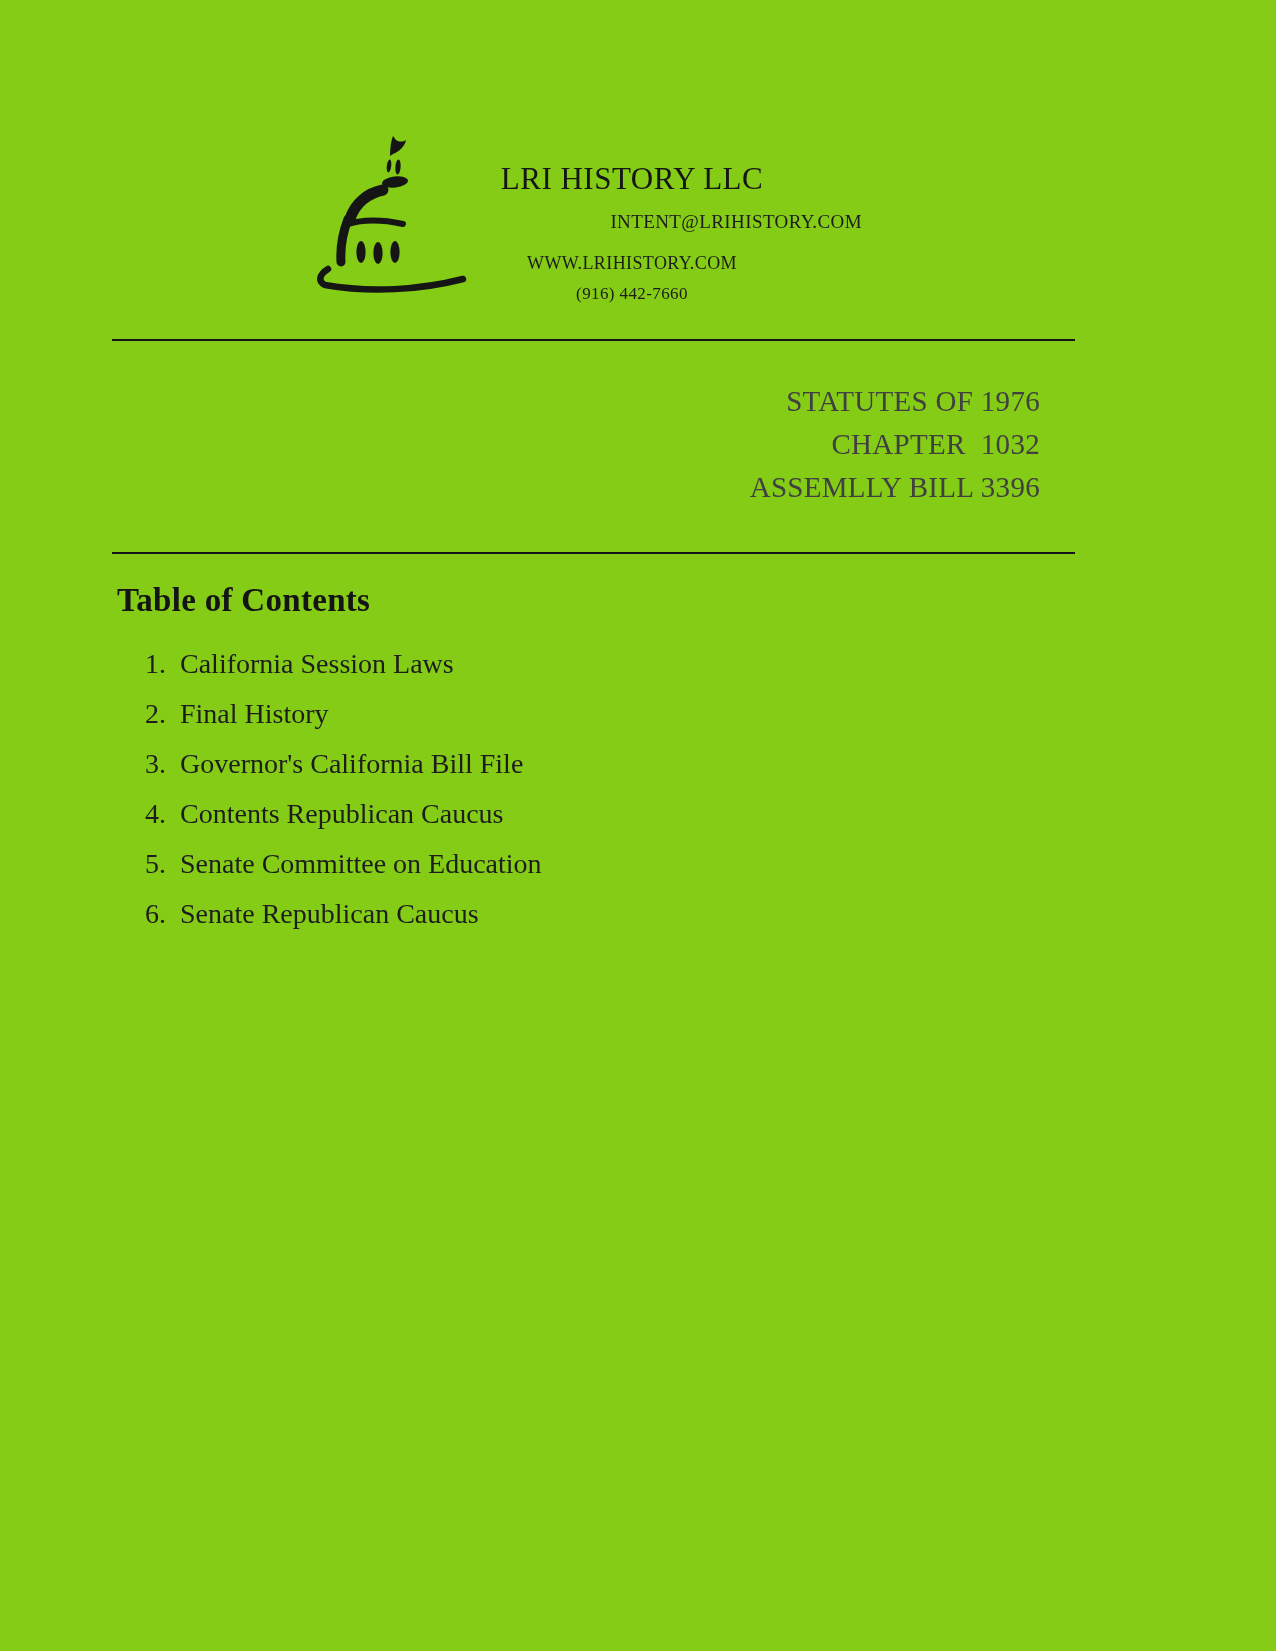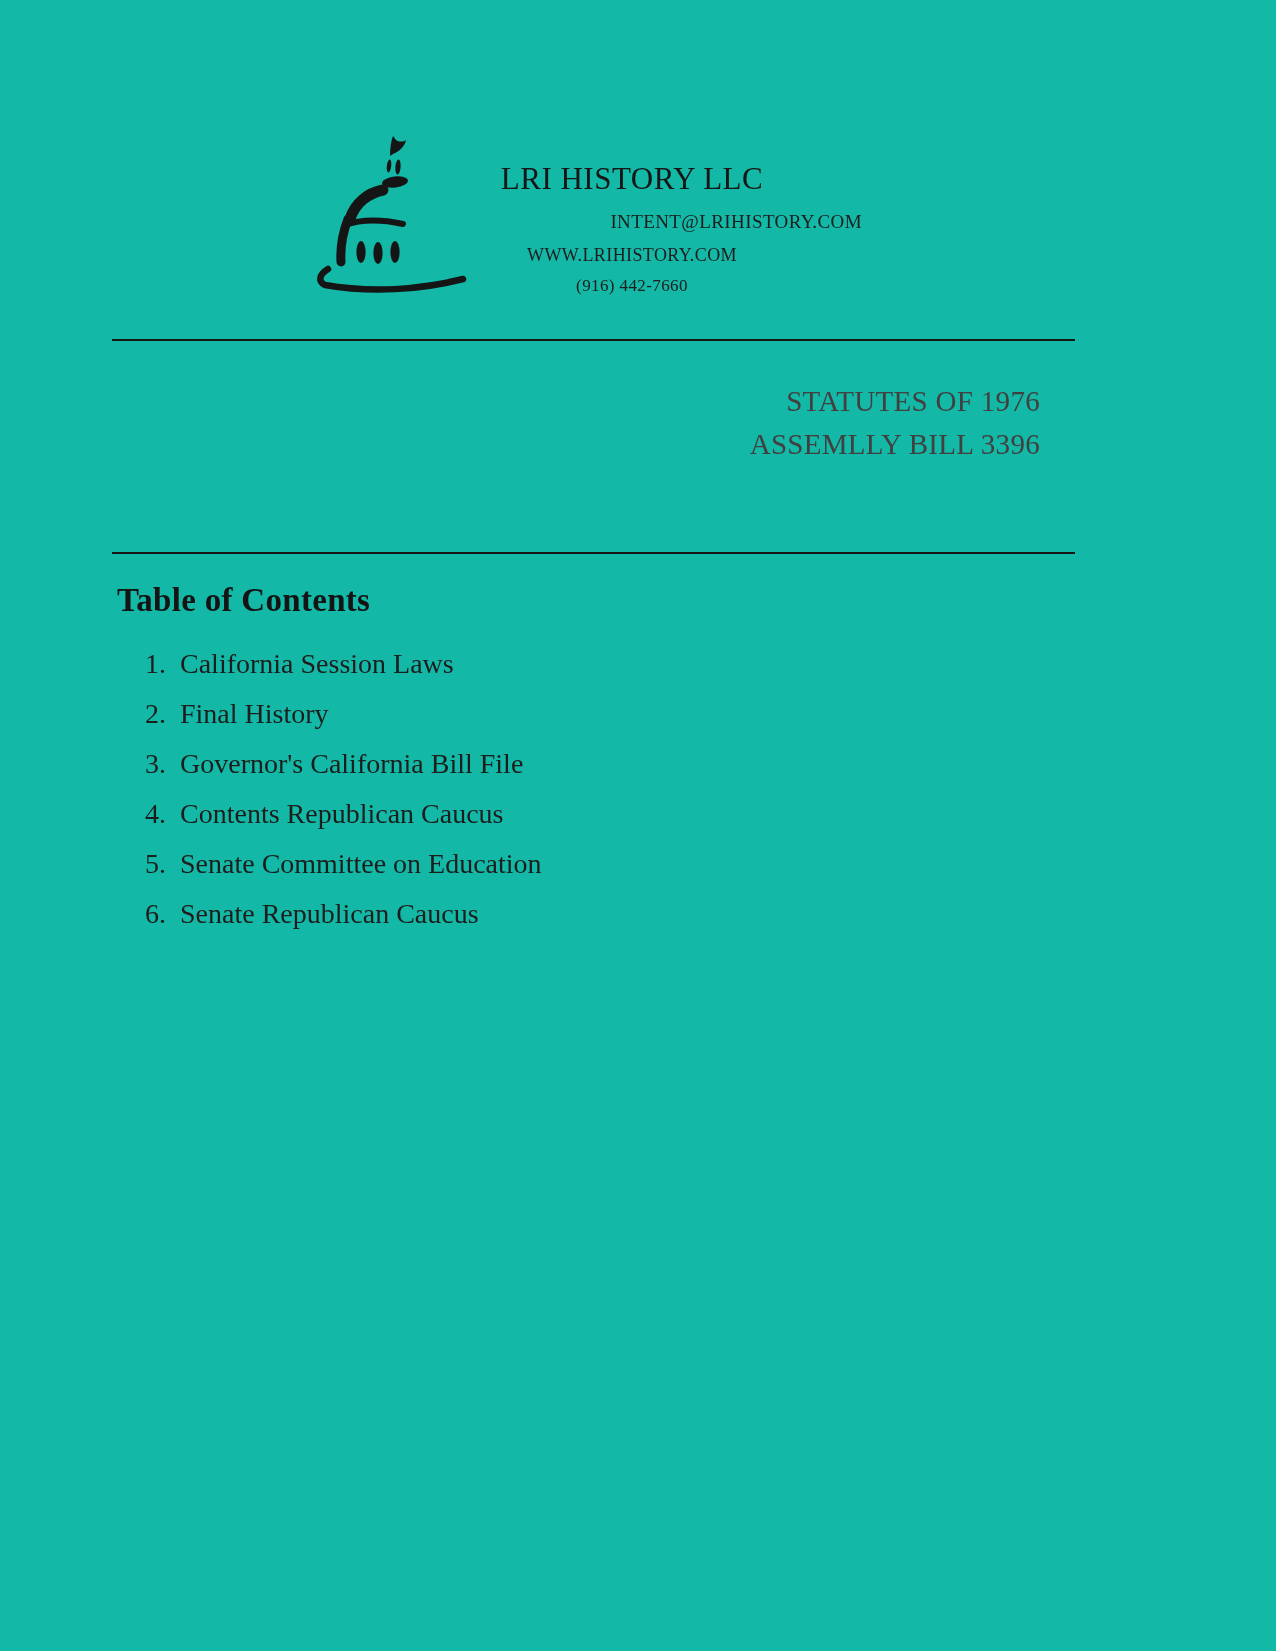--- a/index.html
+++ b/index.html
@@ -1,21 +1,21 @@
 <!DOCTYPE html>
 <html><head>
 <meta charset="utf-8">
 <style>
   * { margin: 0; padding: 0; box-sizing: border-box; }
   html, body { background: #ffffff; }
   .page {
     position: relative;
     width: 1276px;
     height: 1651px;
-    background: #14b8a6;
+    background: #84cc16;
     font-family: "Liberation Serif", "DejaVu Serif", serif;
     color: #1a1a1a;
     overflow: hidden;
   }
 
   
   .logo {
     position: absolute;
     left: 295px;
     top: 128px;
@@ -35,21 +35,21 @@
     letter-spacing: 0.5px;
     color: #161616;
     white-space: nowrap;
   }
   .contact-line {
     color: #1c1c1c;
     letter-spacing: 0.4px;
     white-space: nowrap;
   }
   .contact-email   { font-size: 19px; line-height: 28px; margin-top: 10px; text-align: right; }
-  .contact-website { font-size: 18px; line-height: 28px; margin-top: 5px; }
+  .contact-website { font-size: 18px; line-height: 28px; margin-top: 13px; }
   .contact-phone   { font-size: 17px; line-height: 26px; margin-top: 4px; }
 
   
   .rule {
     position: absolute;
     left: 112px;
     width: 963px;
     height: 0;
     border-top: 2px solid #161616;
   }
@@ -137,20 +137,21 @@
     <div class="contact-line contact-email">INTENT@LRIHISTORY.COM</div>
     <div class="contact-line contact-website">WWW.LRIHISTORY.COM</div>
     <div class="contact-line contact-phone">(916) 442-7660</div>
   </div>
 
   <div class="rule rule-top"></div>
   <div class="rule rule-bottom"></div>
 
   <div class="reference-block">
     <div class="ref-line">STATUTES OF 1976</div>
+    <div class="ref-line">CHAPTER  1032</div>
     <div class="ref-line">ASSEMLLY BILL 3396</div>
   </div>
 
   <h1 class="toc-title">Table of Contents</h1>
 
   <ol class="toc-list">
     <li class="toc-item">
       <span class="toc-num">1.</span><span>California Session Laws</span>
     </li>
     <li class="toc-item">

